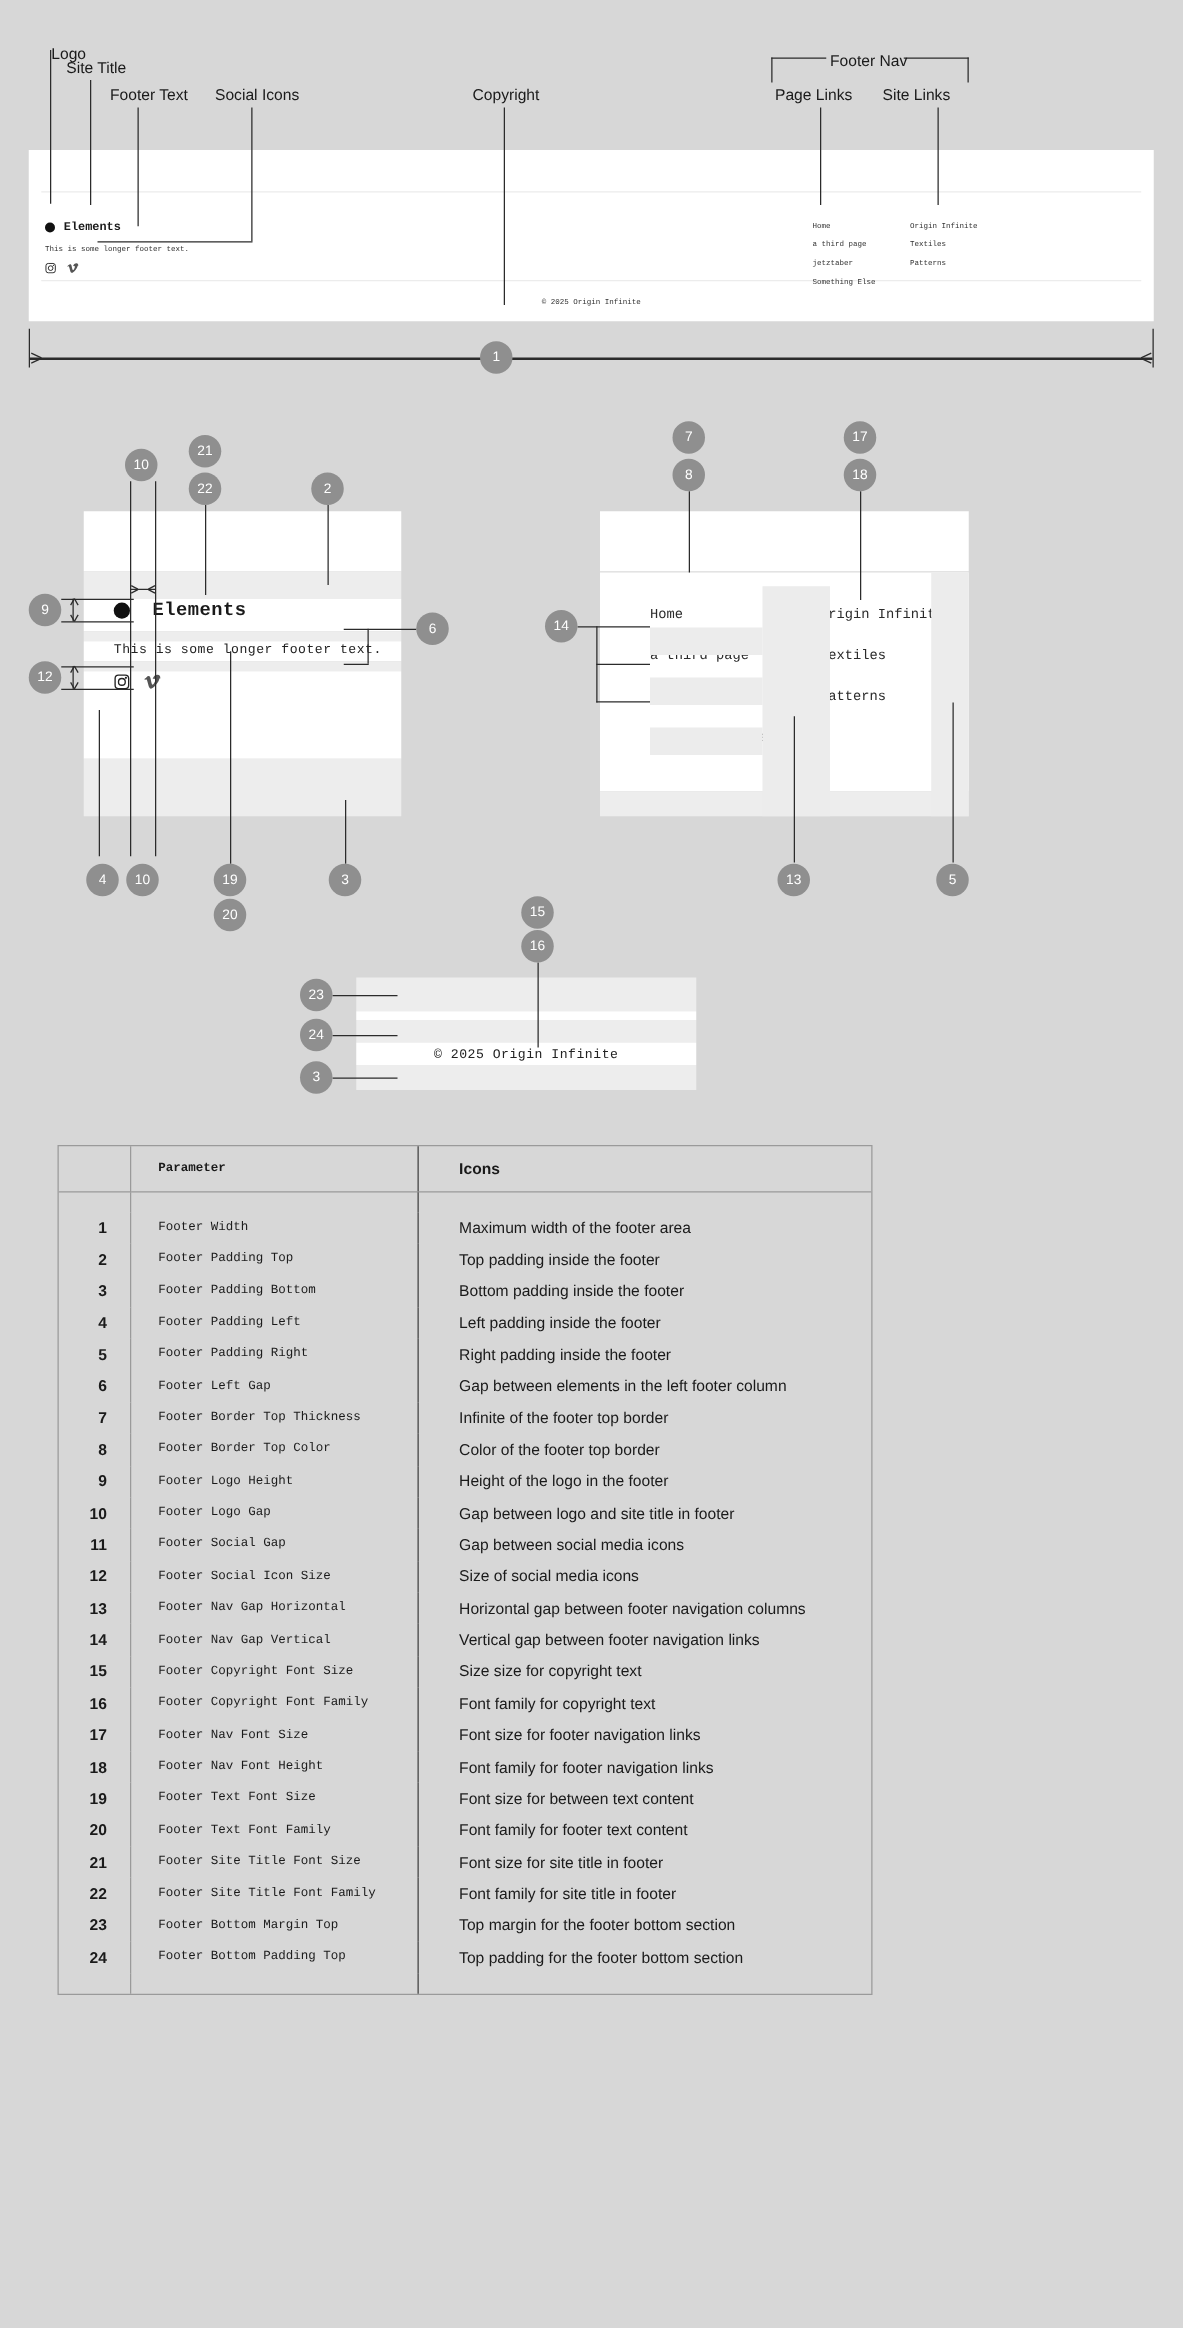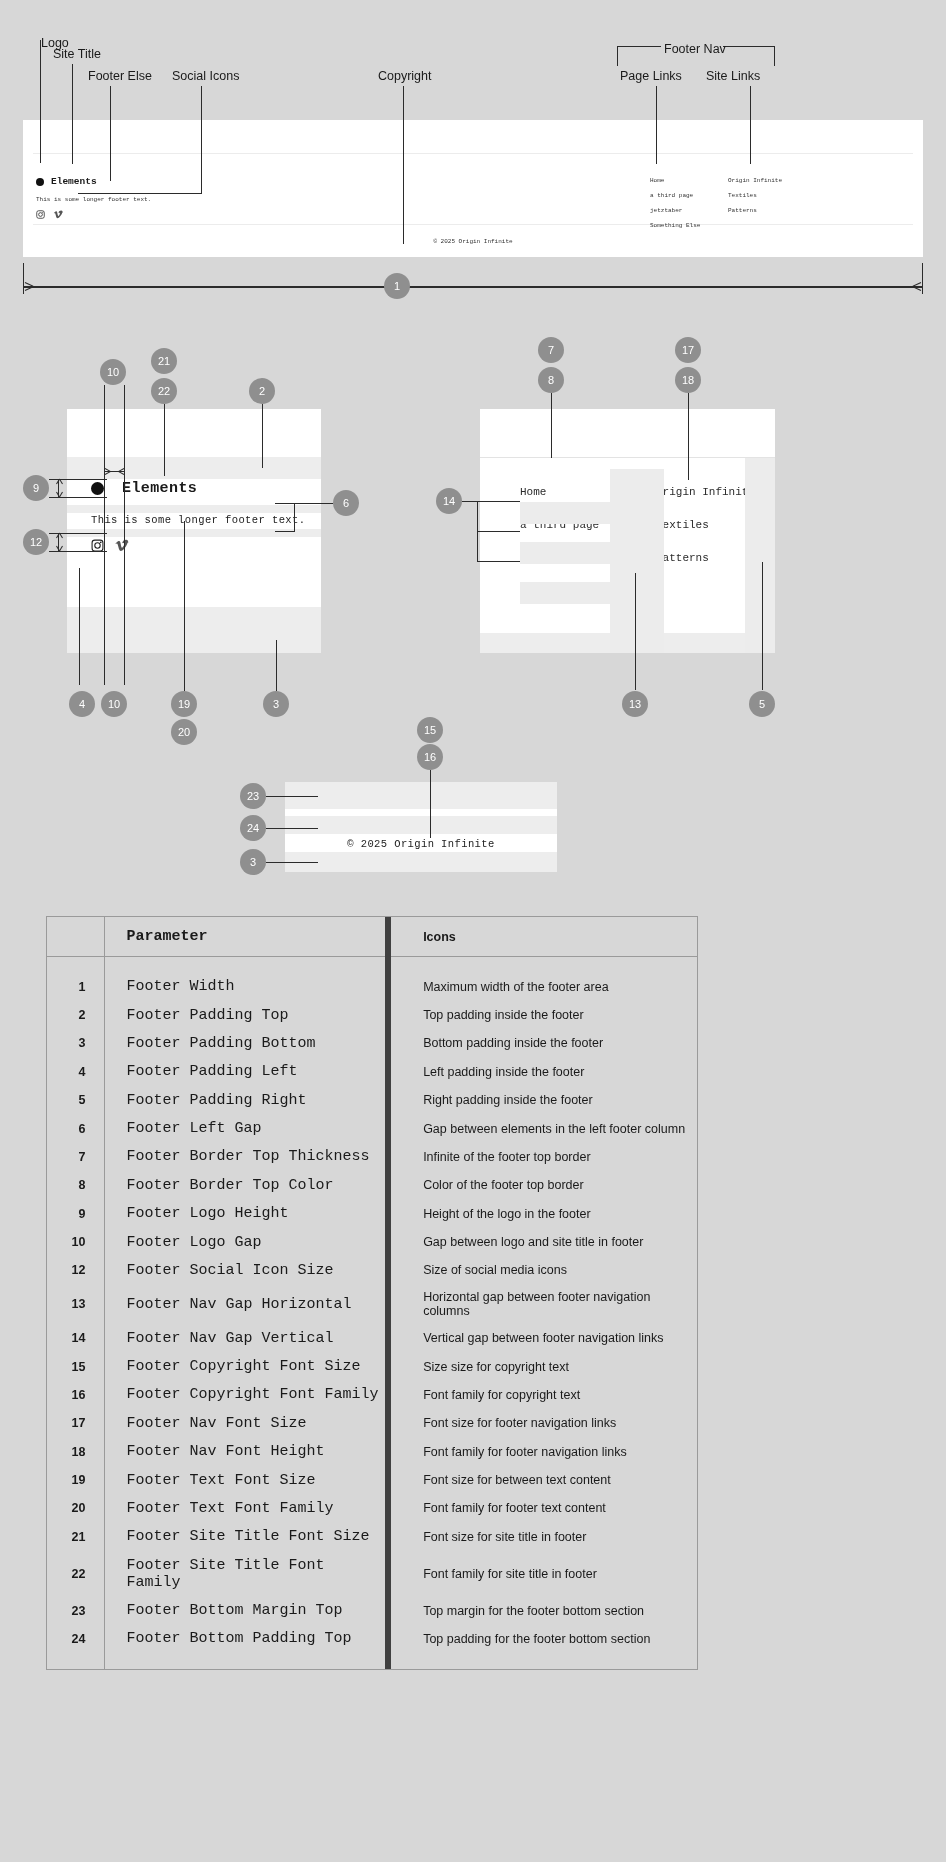--- a/index.html
+++ b/index.html
@@ -80,32 +80,32 @@
              font-family:"Liberation Mono",monospace; font-size:10.5px; color:#222; letter-spacing:.4px;}
 
   
   #tbl { position:absolute; left:46px; top:916px; width:652px; border:1px solid #9a9a9a; background:#d7d7d7; z-index:10;}
   #tbl table { border-collapse:collapse; width:100%; }
   #tbl th, #tbl td { text-align:left; }
   #tbl thead th { padding:11px 0 11px 0; border-bottom:1px solid #9a9a9a; font-size:13px; font-weight:bold;
                   font-family:"Liberation Mono",monospace; }
   #tbl .c-num { width:57px; text-align:right; padding-right:18px; font-weight:bold; font-size:12.5px;
                 font-family:"Liberation Sans",sans-serif; border-right:1px solid #9a9a9a;}
-  #tbl .c-par { padding-left:22px; font-family:"Liberation Mono",monospace; font-size:15px; border-right:6px solid #404040;}
+  #tbl .c-par { padding-left:22px; font-family:"Liberation Mono",monospace; font-size:10px; border-right:1px solid #404040;}
   #tbl .c-not { padding-left:32px; font-family:"Liberation Sans",sans-serif; font-size:12.5px; }
   #tbl tbody td { padding-top:5.7px; padding-bottom:5.7px; }
   #tbl thead .c-num { border-right:1px solid #9a9a9a; }
   #tbl .spacer td { height:16px; padding:0; }
 </style>
 </head>
 <body>
 
 <div class="lbl" style="left:27px;top:36px;margin-left:14px;">Logo</div>
 <div class="lbl" style="left:53px;top:47px;">Site Title</div>
-<div class="lbl" style="left:88px;top:69px;">Footer Else</div>
+<div class="lbl" style="left:88px;top:69px;">Footer Text</div>
 <div class="lbl" style="left:172px;top:69px;">Social Icons</div>
 <div class="lbl" style="left:378px;top:69px;">Copyright</div>
 <div class="lbl" style="left:664px;top:42px;">Footer Nav</div>
 <div class="lbl" style="left:620px;top:69px;">Page Links</div>
 <div class="lbl" style="left:706px;top:69px;">Site Links</div>
 
 <div class="vline" style="left:40px;top:40px;height:123px;"></div>
 <div class="vline" style="left:72px;top:64px;height:100px;"></div>
 <div class="vline" style="left:110px;top:86px;height:95px;"></div>
 <div class="vline" style="left:201px;top:86px;height:107px;"></div>
@@ -367,20 +367,25 @@
           <td class="c-num">9</td>
           <td class="c-par">Footer Logo Height</td>
           <td class="c-not">Height of the logo in the footer</td>
         </tr>
       <tr>
           <td class="c-num">10</td>
           <td class="c-par">Footer Logo Gap</td>
           <td class="c-not">Gap between logo and site title in footer</td>
         </tr>
       <tr>
+          <td class="c-num">11</td>
+          <td class="c-par">Footer Social Gap</td>
+          <td class="c-not">Gap between social media icons</td>
+        </tr>
+      <tr>
           <td class="c-num">12</td>
           <td class="c-par">Footer Social Icon Size</td>
           <td class="c-not">Size of social media icons</td>
         </tr>
       <tr>
           <td class="c-num">13</td>
           <td class="c-par">Footer Nav Gap Horizontal</td>
           <td class="c-not">Horizontal gap between footer navigation columns</td>
         </tr>
       <tr>

